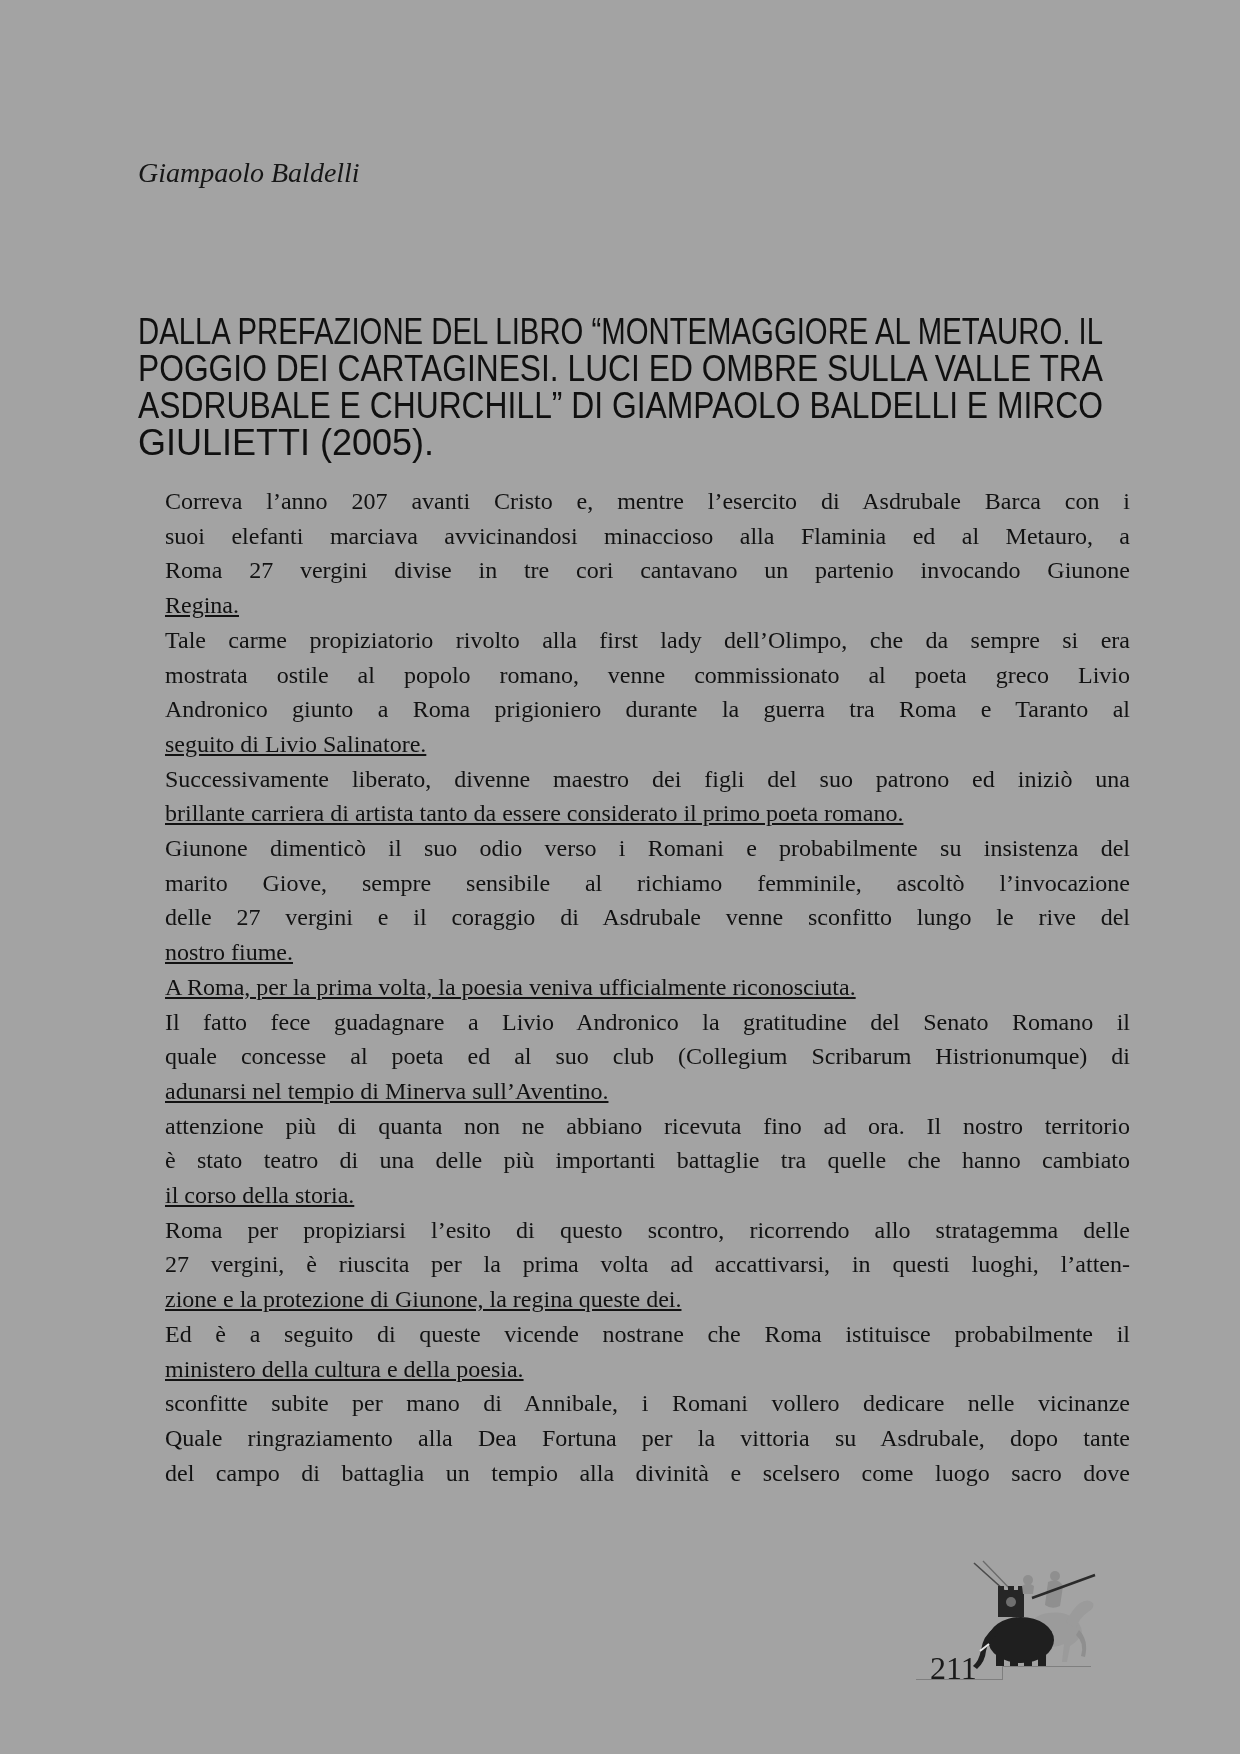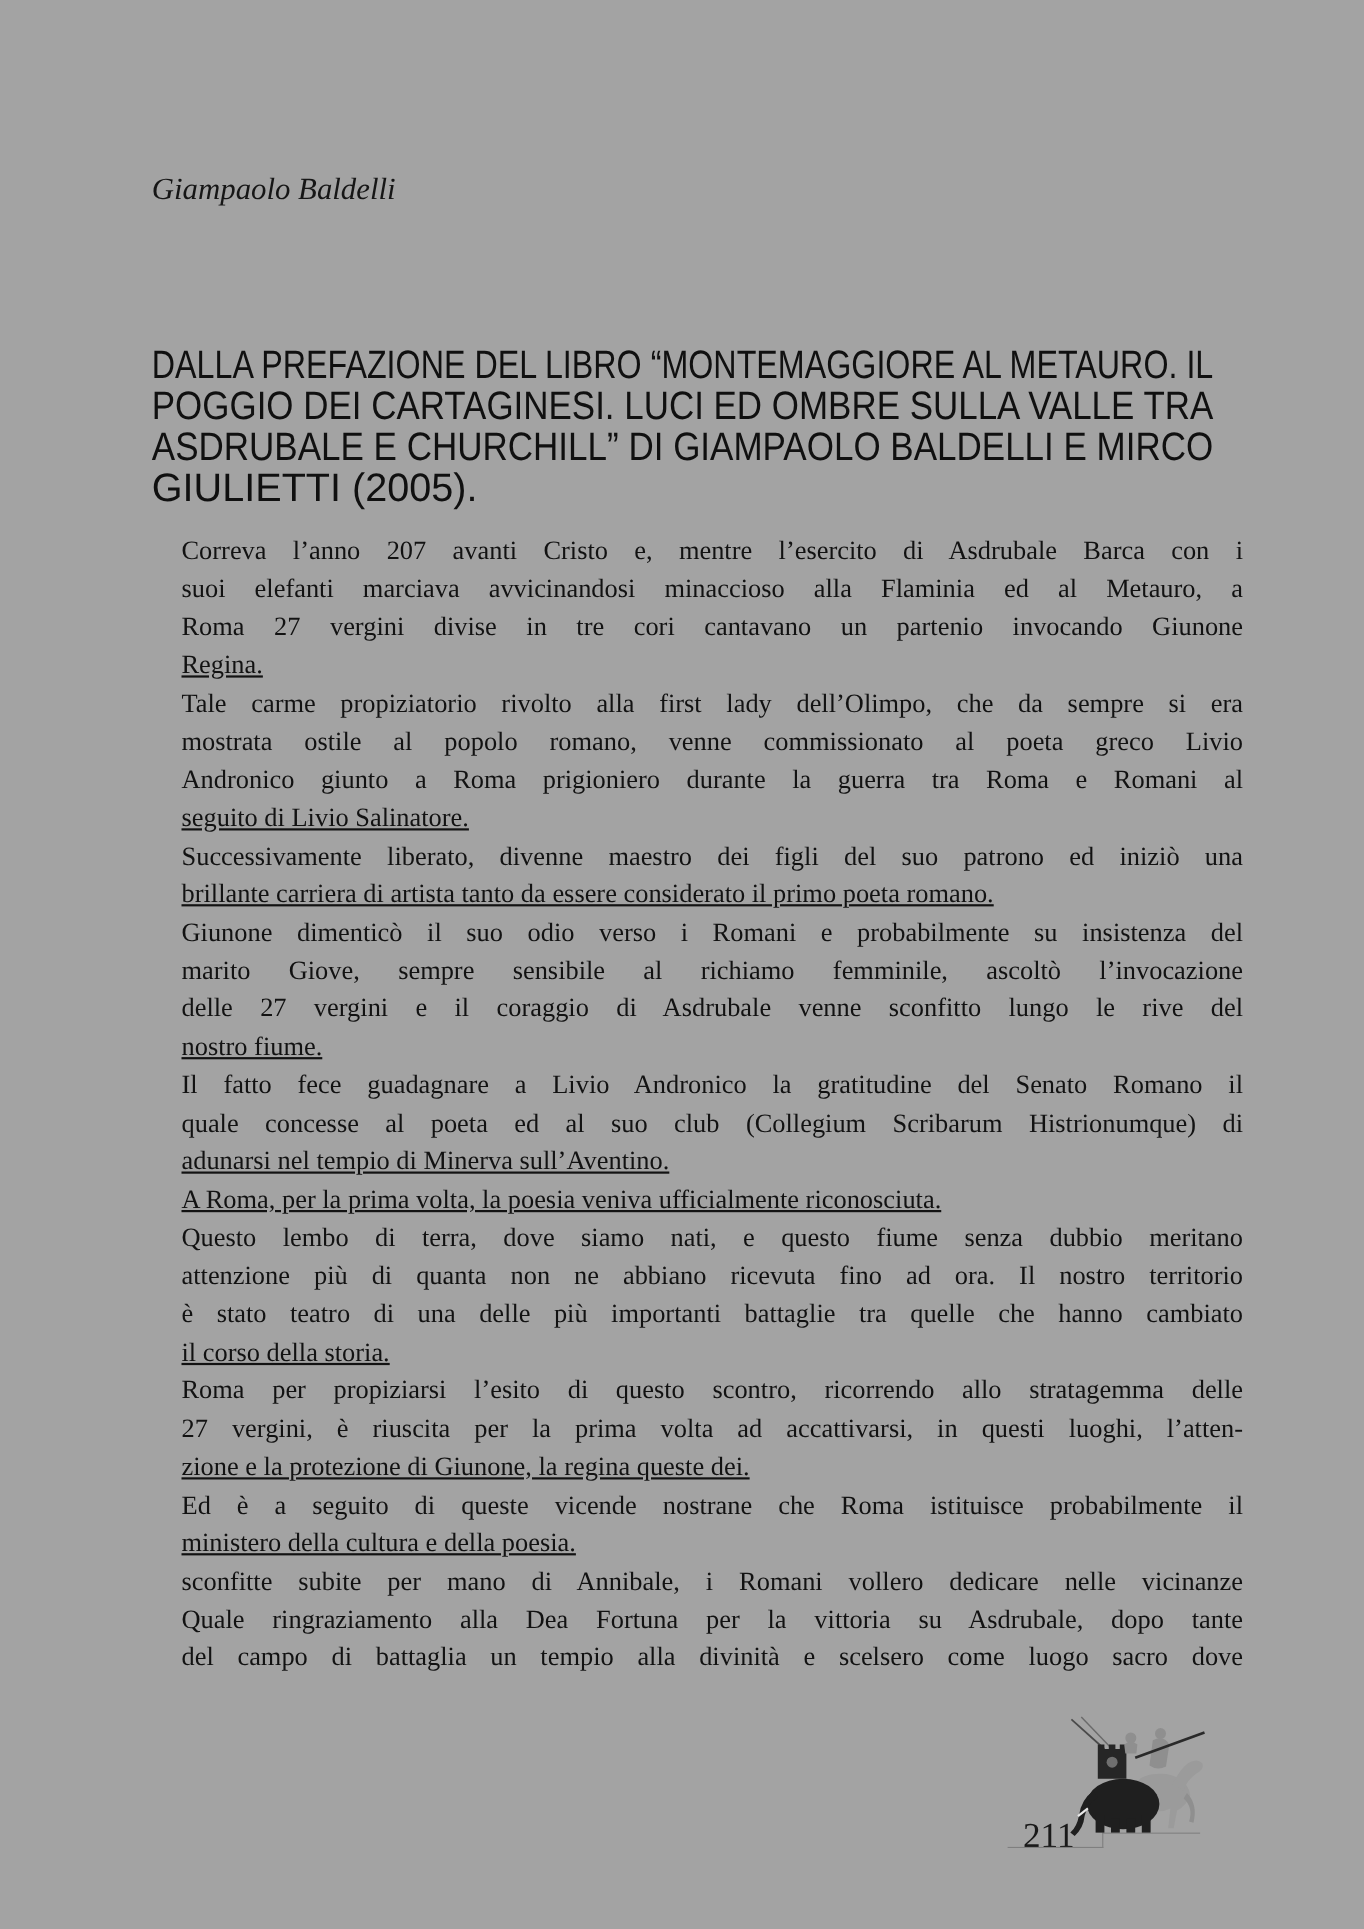--- a/index.html
+++ b/index.html
@@ -57,43 +57,42 @@
   <div id="body-text" class="bodytext">
       <div>
         <div class="bline">Correva l’anno 207 avanti Cristo e, mentre l’esercito di Asdrubale Barca con i</div>
         <div class="bline">suoi elefanti marciava avvicinandosi minaccioso alla Flaminia ed al Metauro, a</div>
         <div class="bline">Roma 27 vergini divise in tre cori cantavano un partenio invocando Giunone</div>
         <div class="bline lastline">Regina.</div>
       </div>
       <div>
         <div class="bline">Tale carme propiziatorio rivolto alla first lady dell’Olimpo, che da sempre si era</div>
         <div class="bline">mostrata ostile al popolo romano, venne commissionato al poeta greco Livio</div>
-        <div class="bline">Andronico giunto a Roma prigioniero durante la guerra tra Roma e Romani al</div>
+        <div class="bline">Andronico giunto a Roma prigioniero durante la guerra tra Roma e Taranto al</div>
         <div class="bline lastline">seguito di Livio Salinatore.</div>
       </div>
       <div>
         <div class="bline">Successivamente liberato, divenne maestro dei figli del suo patrono ed iniziò una</div>
         <div class="bline lastline">brillante carriera di artista tanto da essere considerato il primo poeta romano.</div>
       </div>
       <div>
         <div class="bline">Giunone dimenticò il suo odio verso i Romani e probabilmente su insistenza del</div>
         <div class="bline">marito Giove, sempre sensibile al richiamo femminile, ascoltò l’invocazione</div>
         <div class="bline">delle 27 vergini e il coraggio di Asdrubale venne sconfitto lungo le rive del</div>
         <div class="bline lastline">nostro fiume.</div>
       </div>
       <div>
+        <div class="bline lastline">A Roma, per la prima volta, la poesia veniva ufficialmente riconosciuta.</div>
+      </div>
+      <div>
         <div class="bline">Il fatto fece guadagnare a Livio Andronico la gratitudine del Senato Romano il</div>
         <div class="bline">quale concesse al poeta ed al suo club (Collegium Scribarum Histrionumque) di</div>
         <div class="bline lastline">adunarsi nel tempio di Minerva sull’Aventino.</div>
       </div>
       <div>
-        <div class="bline lastline">A Roma, per la prima volta, la poesia veniva ufficialmente riconosciuta.</div>
-      </div>
-      <div>
-        <div class="bline">Questo lembo di terra, dove siamo nati, e questo fiume senza dubbio meritano</div>
         <div class="bline">attenzione più di quanta non ne abbiano ricevuta fino ad ora. Il nostro territorio</div>
         <div class="bline">è stato teatro di una delle più importanti battaglie tra quelle che hanno cambiato</div>
         <div class="bline lastline">il corso della storia.</div>
       </div>
       <div>
         <div class="bline">Roma per propiziarsi l’esito di questo scontro, ricorrendo allo stratagemma delle</div>
         <div class="bline">27 vergini, è riuscita per la prima volta ad accattivarsi, in questi luoghi, l’atten-</div>
         <div class="bline lastline">zione e la protezione di Giunone, la regina queste dei.</div>
       </div>
       <div>

